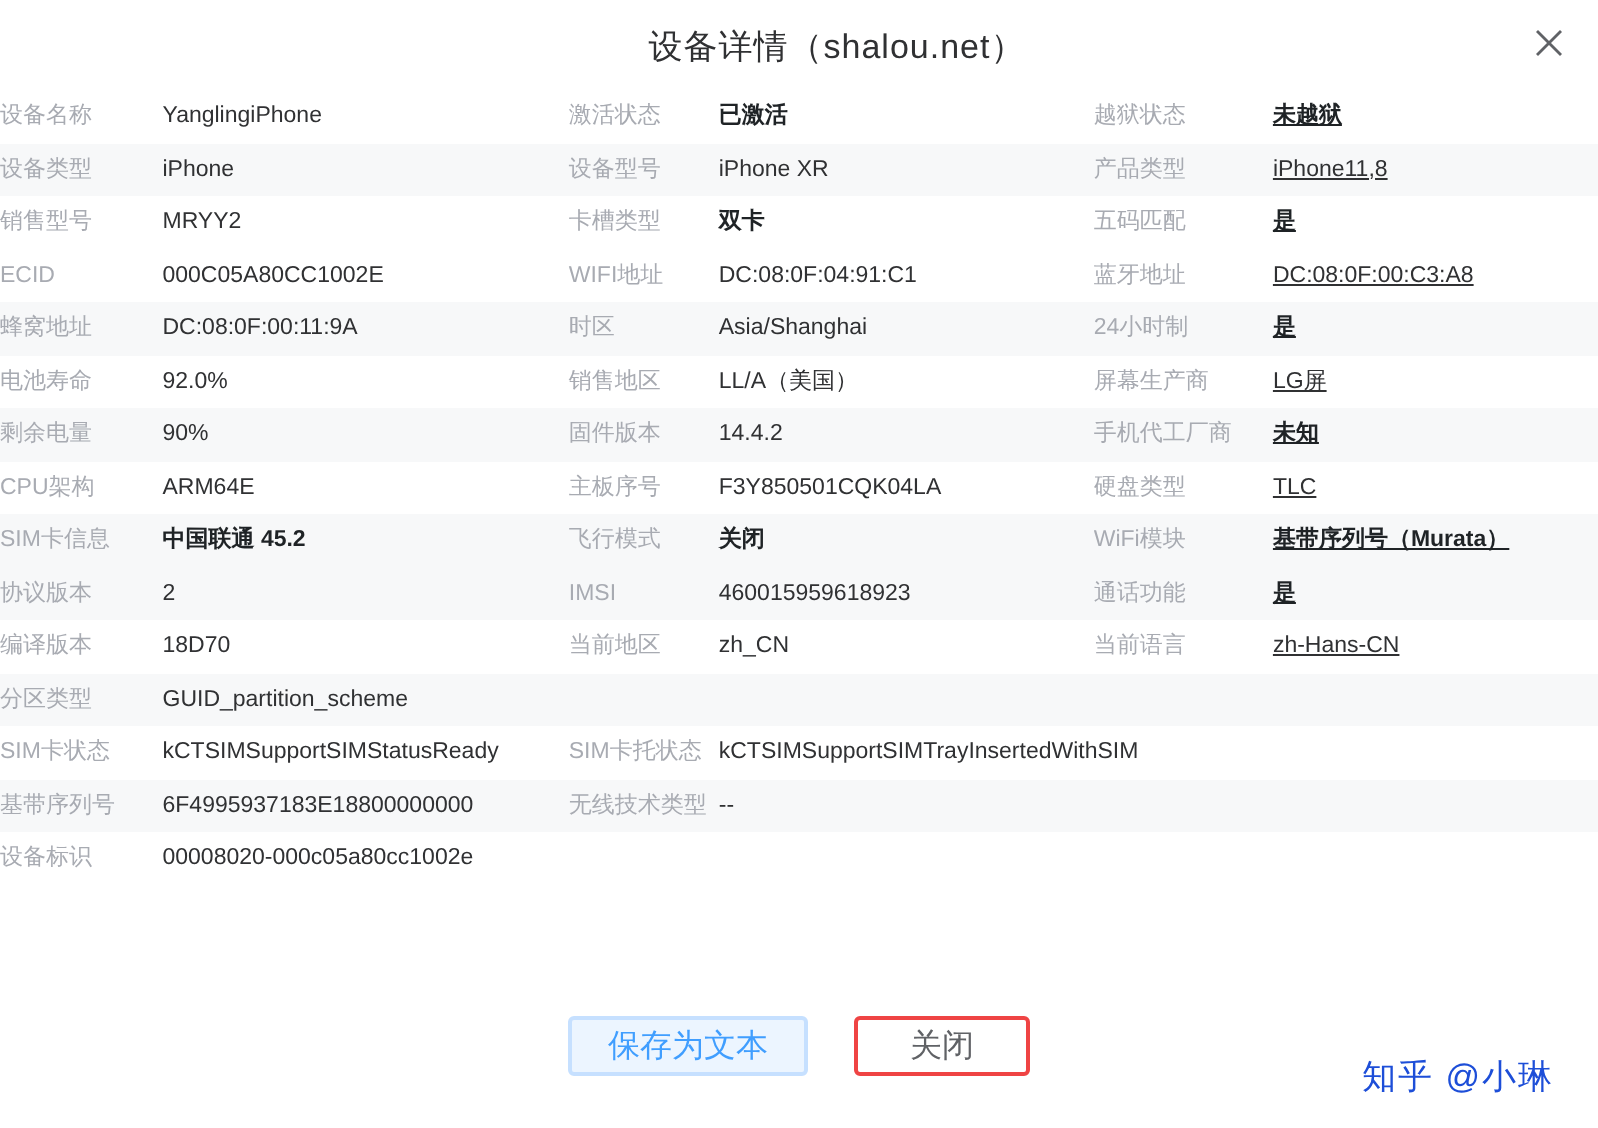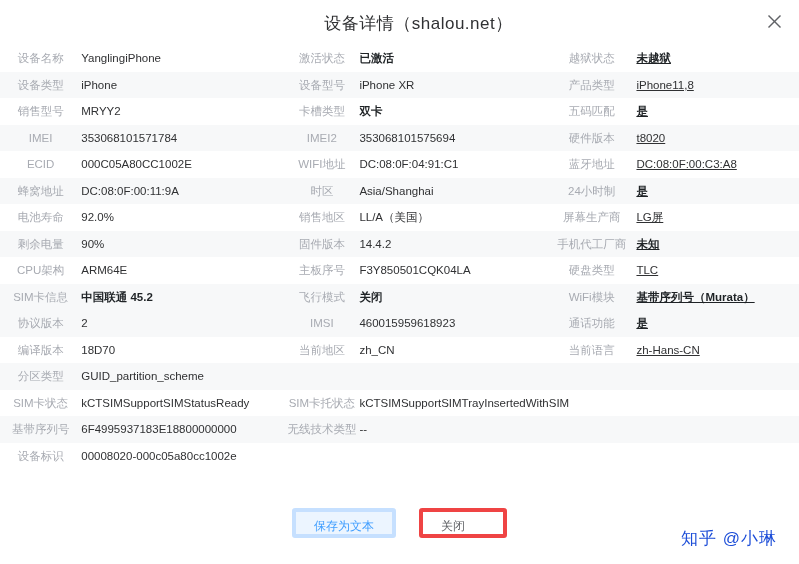--- a/index.html
+++ b/index.html
@@ -74,21 +74,21 @@
     font-size: 11.5px;
     line-height: 26.5px;
     height: 26.5px;
     white-space: nowrap;
     overflow: hidden;
   }
   .lbl {
     color: #a8abb2;
     font-size: 11.5px;
     padding-left: 0;
-    text-align: center;
+    text-align: left;
   }
   .val {
     color: #303133;
     font-size: 11.5px;
   }
   .val.bold { font-weight: bold; color: #1f2326; }
 
   
   .c1l { width: 78px;  padding-left: 32px; }
   .c1v { width: 195px; padding-left: 0; }
@@ -106,24 +106,24 @@
     display: flex;
     justify-content: center;
     gap: 23px;
   }
   .btn {
     min-width: 88px;
     height: 30px;
     line-height: 28px;
     padding: 0 18px;
     border-radius: 3px;
-    font-size: 12px;
-    text-align: left;
+    font-size: 16px;
+    text-align: center;
     cursor: pointer;
-    border: 4px solid #ef4444;
+    border: 2px solid #ef4444;
     background: #ffffff;
     color: #606266;
     font-family: "Liberation Sans", "DejaVu Sans", sans-serif;
   }
   .btn.primary-ghost {
     background: #ecf5ff;
     border-color: #c6e0ff;
     color: #409eff;
   }
 
@@ -173,28 +173,20 @@
           <td class="val c3v">iPhone11,8</td>
         </tr>
         <tr>
           <td class="lbl c1l">销售型号</td>
           <td class="val c1v">MRYY2</td>
           <td class="lbl c2l">卡槽类型</td>
           <td class="val c2v bold">双卡</td>
           <td class="lbl c3l">五码匹配</td>
           <td class="val c3v bold">是</td>
         </tr>
-        <tr class="striped">
-          <td class="lbl c1l">IMEI</td>
-          <td class="val c1v">353068101571784</td>
-          <td class="lbl c2l">IMEI2</td>
-          <td class="val c2v">353068101575694</td>
-          <td class="lbl c3l">硬件版本</td>
-          <td class="val c3v">t8020</td>
-        </tr>
         <tr>
           <td class="lbl c1l">ECID</td>
           <td class="val c1v">000C05A80CC1002E</td>
           <td class="lbl c2l">WIFI地址</td>
           <td class="val c2v">DC:08:0F:04:91:C1</td>
           <td class="lbl c3l">蓝牙地址</td>
           <td class="val c3v">DC:08:0F:00:C3:A8</td>
         </tr>
         <tr class="striped">
           <td class="lbl c1l">蜂窝地址</td>

